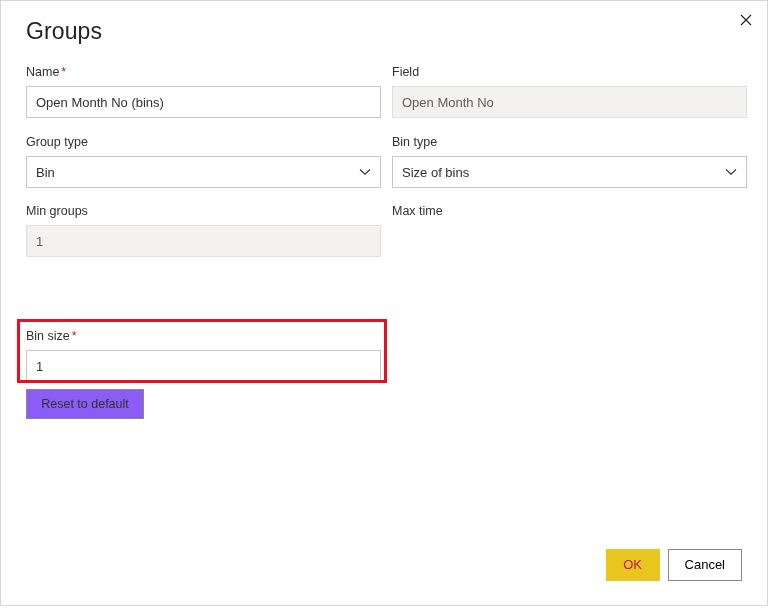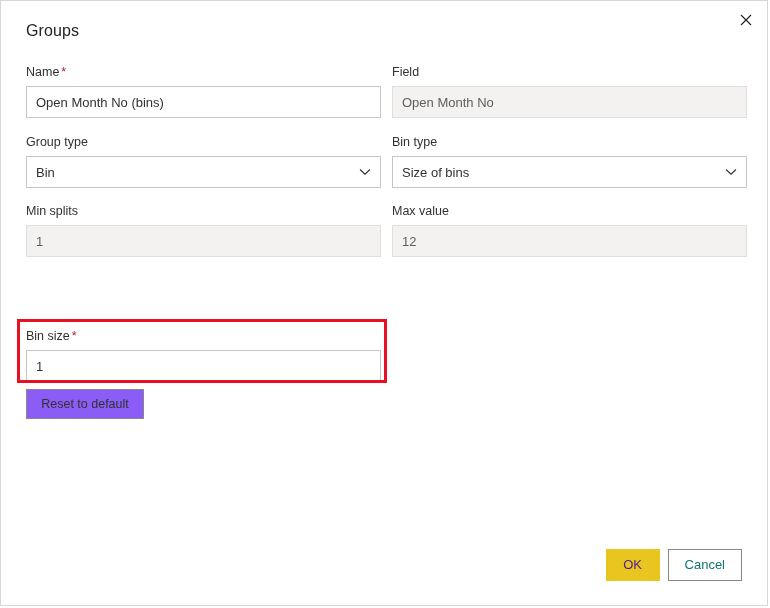--- a/index.html
+++ b/index.html
@@ -24,21 +24,21 @@
     background: #ffffff;
     border: 1px solid #d6d6d6;
     box-sizing: border-box;
   }
 
   
   .title {
     position: absolute;
     left: 25px;
     top: 16px;
-    font-size: 16px;
+    font-size: 23px;
     line-height: 28px;
     color: #252423;
     font-weight: 400;
     letter-spacing: 0.1px;
     white-space: nowrap;
   }
 
   .close-btn {
     position: absolute;
     right: 2px;
@@ -176,27 +176,27 @@
     box-sizing: border-box;
     font-family: "Liberation Sans", sans-serif;
     font-size: 13px;
     cursor: pointer;
     line-height: 30px;
     text-align: center;
   }
   .btn-primary {
     background: #e9c61f;
     border: 1px solid #e9c61f;
-    color: #4c1d95;
+    color: #be185d;
     min-width: 54px;
   }
   .btn-secondary {
     background: #ffffff;
     border: 1px solid #8a8886;
-    color: #0f766e;
+    color: #000000;
     min-width: 74px;
   }
 </style>
 </head>
 <body>
 
 <div id="dialog">
 
   <div class="title">Groups</div>
 
@@ -238,27 +238,26 @@
       <input class="input" type="text" readonly="" value="Bin" style="">
       <span class="chev">
         <svg width="12" height="8" viewBox="0 0 12 8" aria-hidden="true">
           <path d="M1 1.5 L6 6.2 L11 1.5" stroke="#323130" stroke-width="1.1" fill="none"></path>
         </svg>
       </span>
     </div>
   </div>
 
   <div class="field-block col-left row-3">
-    <span class="lbl">Min splits</span>
+    <span class="lbl">Min groups</span>
     <input class="input disabled" type="text" readonly="" value="1" style="">
   </div>
 
   <div class="field-block col-right row-3">
-    <span class="lbl">Max value</span>
-    <input class="input disabled" type="text" readonly="" value="12" style="">
+    <span class="lbl">Max time</span>
   </div>
 
 
   <div class="binsize-block">
     <span class="lbl">
       <span>Bin size</span><span class="req" style="color: rgb(164, 38, 44);">*</span>
     </span>
     <input class="input" type="text" value="1" style="">
   </div>
   <div class="highlight" style="border-color: rgb(232, 17, 35);"></div>

